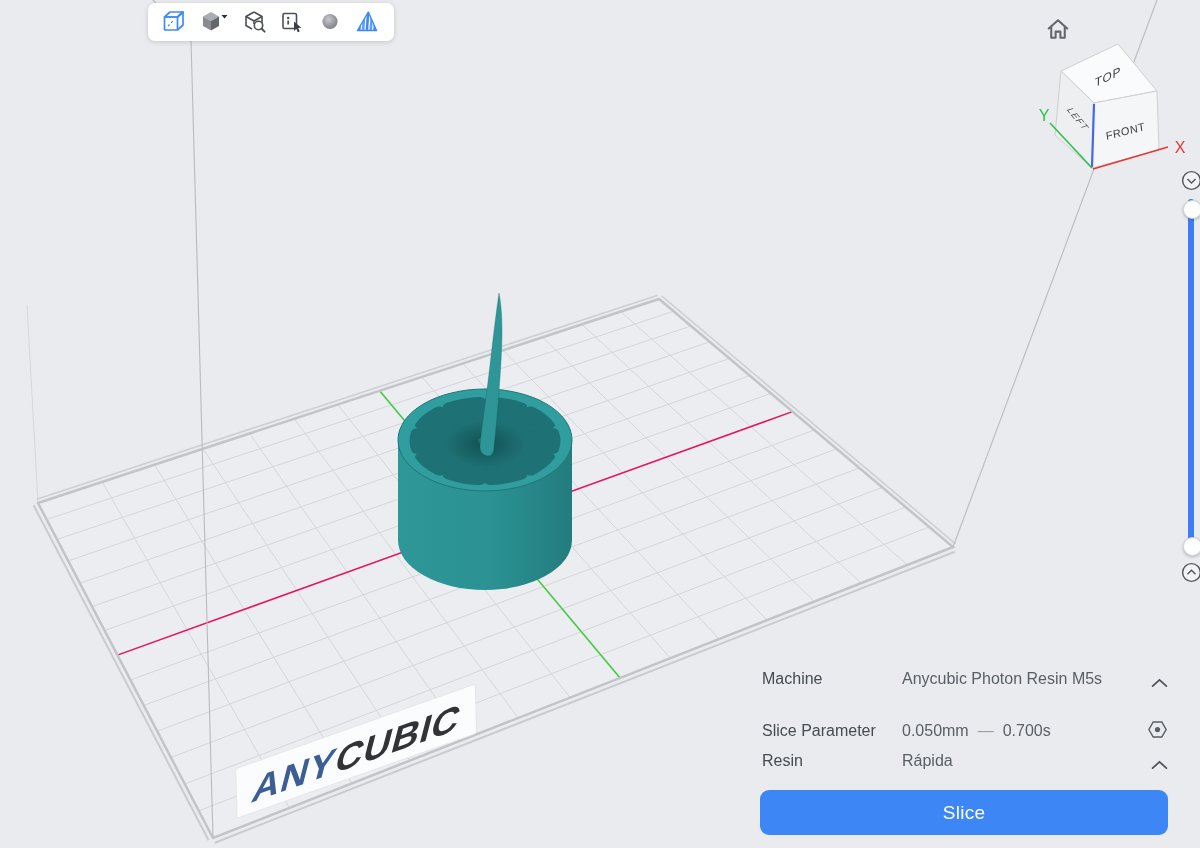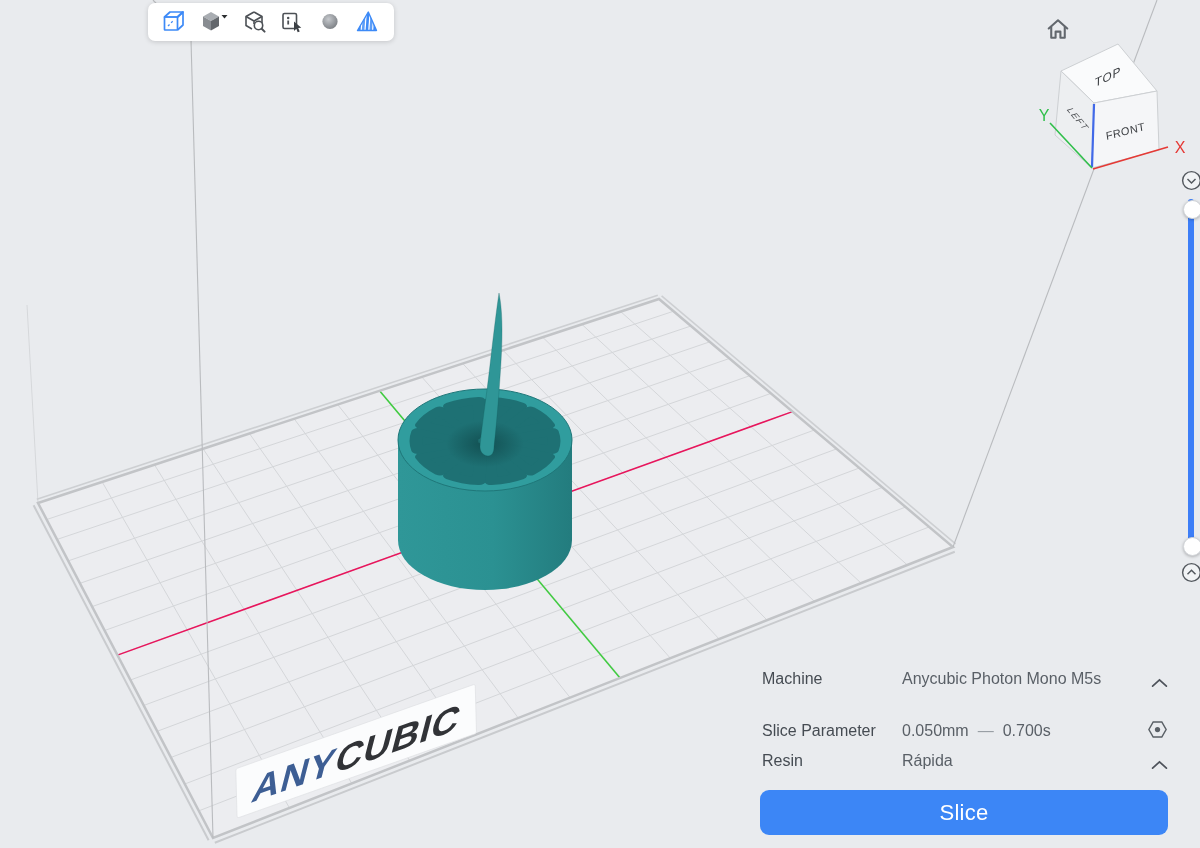--- a/index.html
+++ b/index.html
@@ -15,21 +15,21 @@
   .slider-handle{position:absolute;width:17px;height:17px;background:#fff;border:1px solid #d3d6da;
                  border-radius:50%;box-shadow:0 1px 3px rgba(0,0,0,.25);}
   .circle-btn{position:absolute;width:21px;height:21px;display:flex;align-items:center;justify-content:center;}
   
   .prow{position:absolute;left:762px;width:406px;height:22px;display:flex;align-items:flex-end;}
   .plabel{width:140px;font-size:16px;color:#454b52;}
   .pvalue{font-size:16px;color:#595f66;}
   .psep{font-size:16px;color:#979da3;margin:0 9px;}
   .picon{margin-left:auto;display:flex;align-items:center;}
   .slice-btn{position:absolute;left:760px;top:790px;width:408px;height:45px;background:#3C86F6;border:none;
-             border-radius:9px;color:#fff;font-size:22px;font-family:"Liberation Sans",sans-serif;
+             border-radius:9px;color:#fff;font-size:19px;font-family:"Liberation Sans",sans-serif;
              display:flex;align-items:center;justify-content:center;cursor:pointer;letter-spacing:.3px;}
   .home{position:absolute;left:1044px;top:15px;width:28px;height:28px;display:flex;align-items:center;justify-content:center;}
 </style>
 </head>
 <body>
 
 <div id="app">
 
   <svg id="scene" width="1200" height="848" viewBox="0 0 1200 848">
     <defs>
@@ -216,21 +216,21 @@
   <div class="slider-handle" style="left:1183px;top:537px;"></div>
   <div class="circle-btn" style="left:1181px;top:562px;">
     <svg width="21" height="21" viewBox="0 0 22 22" fill="none" stroke="#53585e" stroke-width="1.5">
       <circle cx="11" cy="11" r="9.3" fill="#f1f3f5"></circle>
         <polyline points="6.8,12.9 11,8.6 15.2,12.9"></polyline>
     </svg>
   </div>
 
   <div class="prow" style="top:666px;">
     <span class="plabel">Machine</span>
-    <span class="pvalue">Anycubic Photon Mono M5s</span>
+    <span class="pvalue">Anycubic Photon Resin M5s</span>
     <span class="picon">
       <svg width="17" height="10" viewBox="0 0 16 9" fill="none" stroke="#4d525a" stroke-width="1.6" stroke-linecap="round">
         <polyline points="1.5,7.5 8,1.5 14.5,7.5"></polyline>
         </svg>
     </span>
   </div>
   <div class="prow" style="top:748px;">
     <span class="plabel">Resin</span>
     <span class="pvalue">Rápida</span>
     <span class="picon">

